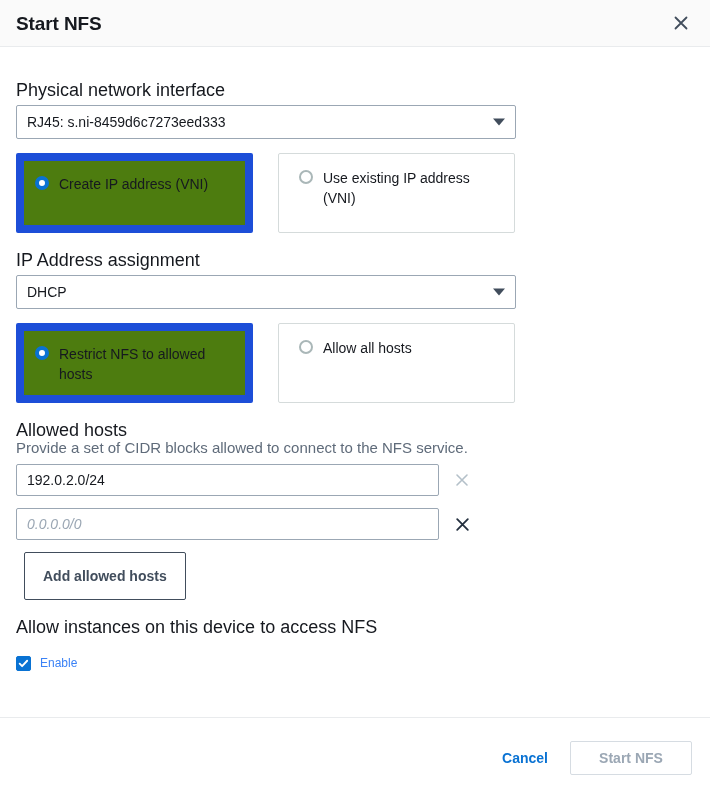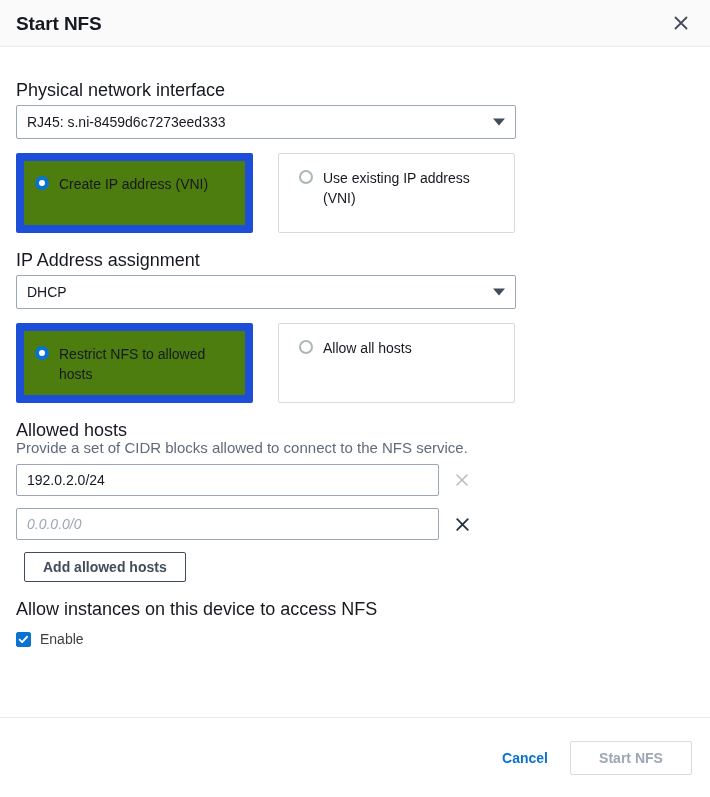--- a/index.html
+++ b/index.html
@@ -184,21 +184,21 @@
     border: none;
     padding: 0;
     width: 22px; height: 22px;
     display: flex; align-items: center; justify-content: center;
     cursor: pointer;
   }
   .remove-btn svg { display: block; }
 
   
   .btn-normal {
-    height: 30px;
+    height: 48px;
     border: 1px solid #414d5c;
     border-radius: 2px;
     background: #ffffff;
     color: #414d5c;
     font-family: "Liberation Sans", sans-serif;
     font-size: 14px;
     font-weight: bold;
     padding: 0 18px;
     cursor: pointer;
   }
@@ -215,22 +215,22 @@
   .checkbox-box {
     width: 15px; height: 15px;
     border-radius: 2px;
     background: #0972d3;
     border: 1px solid #0972d3;
     display: flex; align-items: center; justify-content: center;
     flex: 0 0 auto;
   }
   .checkbox-box svg { display: block; }
   .checkbox-label {
-    font-size: 14px;
-    color: #404040;
+    font-size: 12px;
+    color: #3b82f6;
     line-height: 18px;
   }
 
   
   .modal-footer {
     flex: 0 0 auto;
     height: 80px;
     border-top: 1px solid #e9ebed;
     display: flex;
     align-items: center;
@@ -343,21 +343,21 @@
           </span>
         </button>
       </div>
 
       <div class="add-hosts-wrap">
         <button class="btn-normal">Add allowed hosts</button>
       </div>
     </div>
 
     <div class="block">
-      <div class="field-label" style="margin-bottom:12px">Allow instances on this device to access NFS</div>
+      <div class="field-label" style="margin-bottom:18px">Allow instances on this device to access NFS</div>
       <div class="checkbox-row">
         <span class="checkbox-box">
           <svg width="11" height="11" viewBox="0 0 12 12" aria-hidden="true">
             <path d="M1.8 6.2 L4.5 8.9 L10 3" stroke="#ffffff" stroke-width="2" fill="none" stroke-linecap="round" stroke-linejoin="round"></path>
           </svg>
         </span>
         <span class="checkbox-label">Enable</span>
       </div>
     </div>
 

